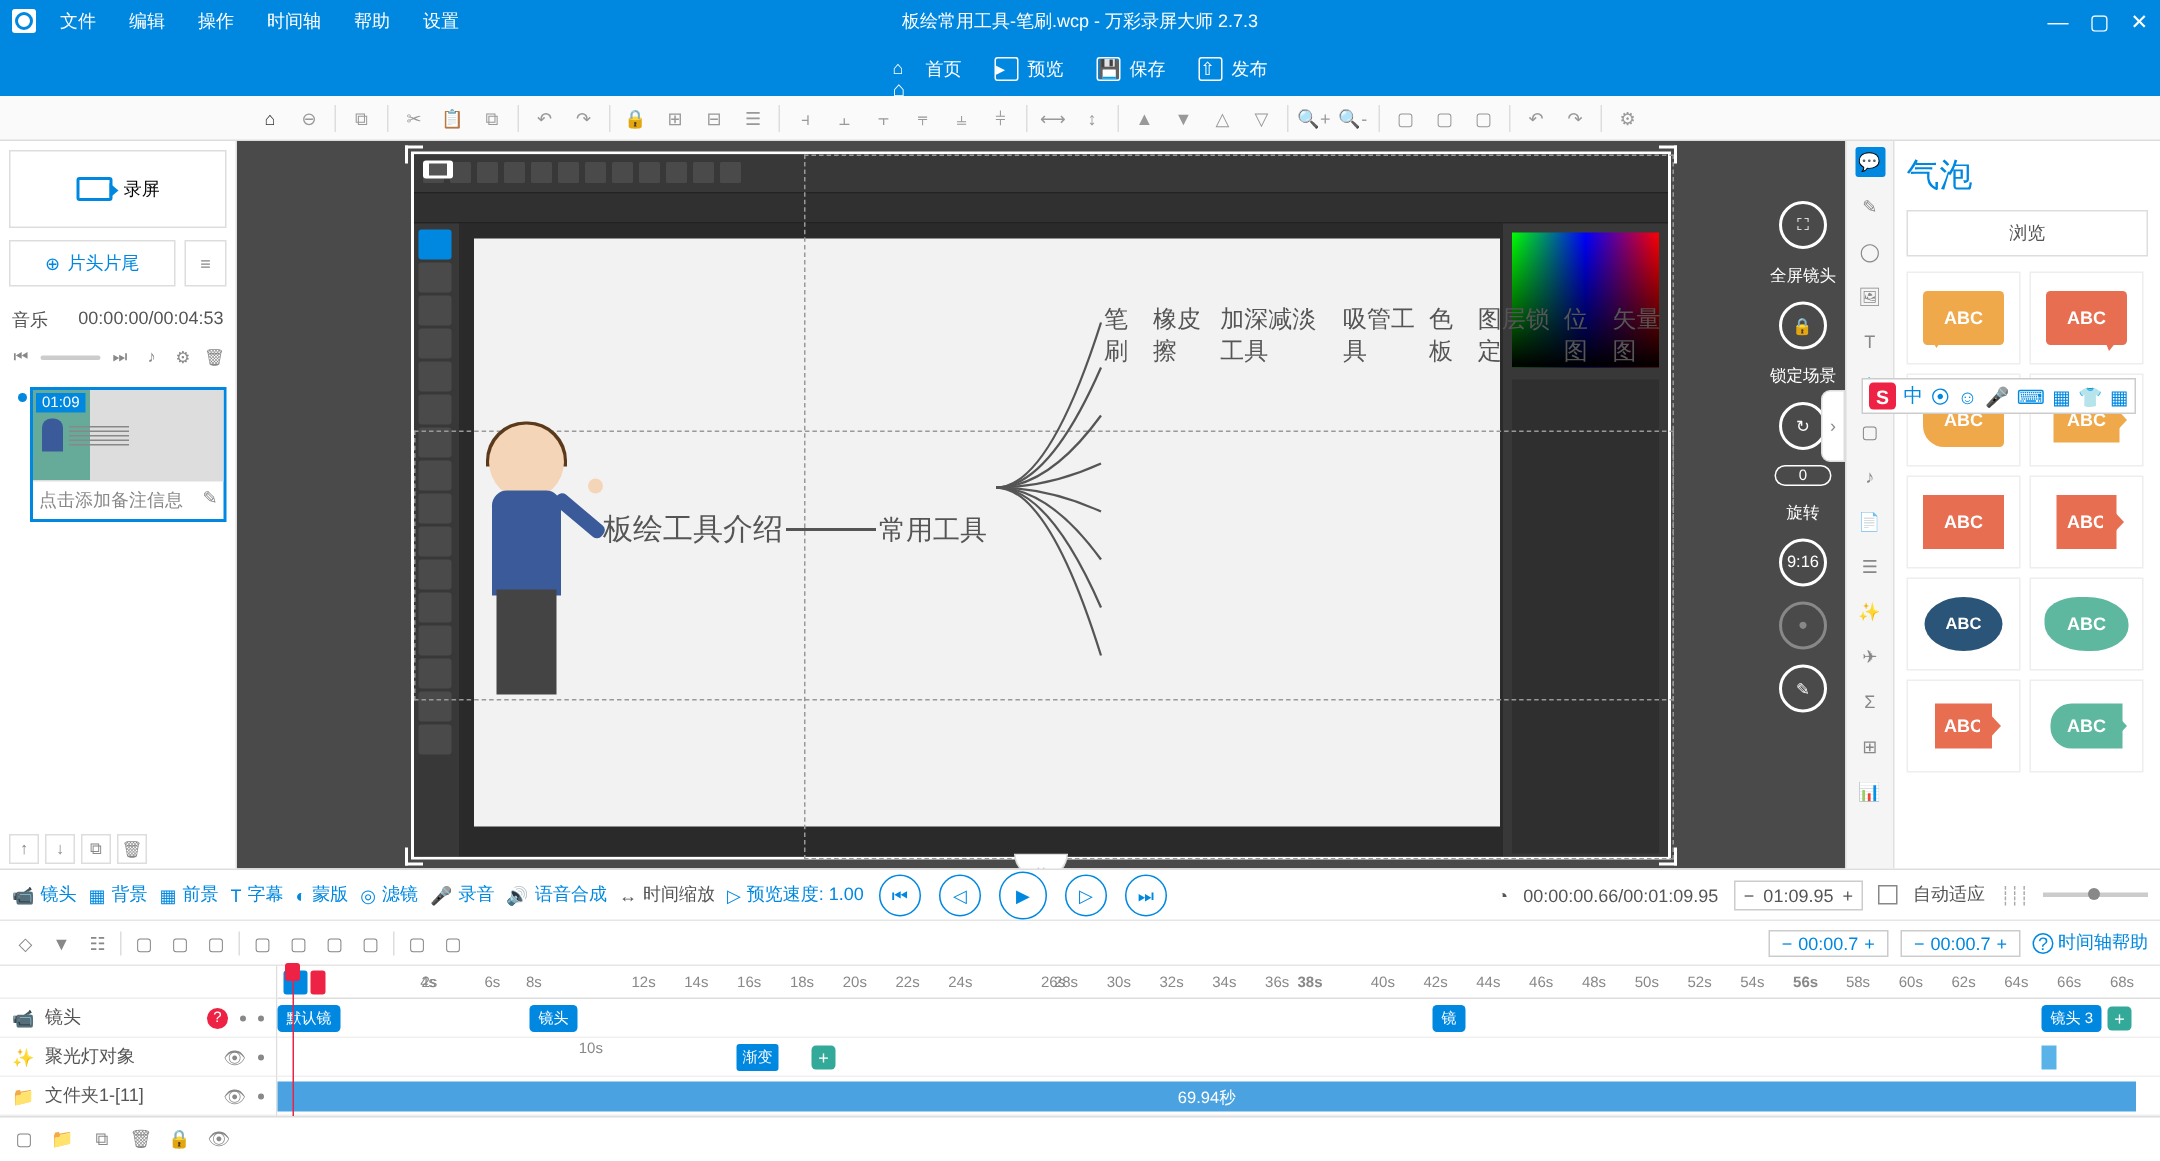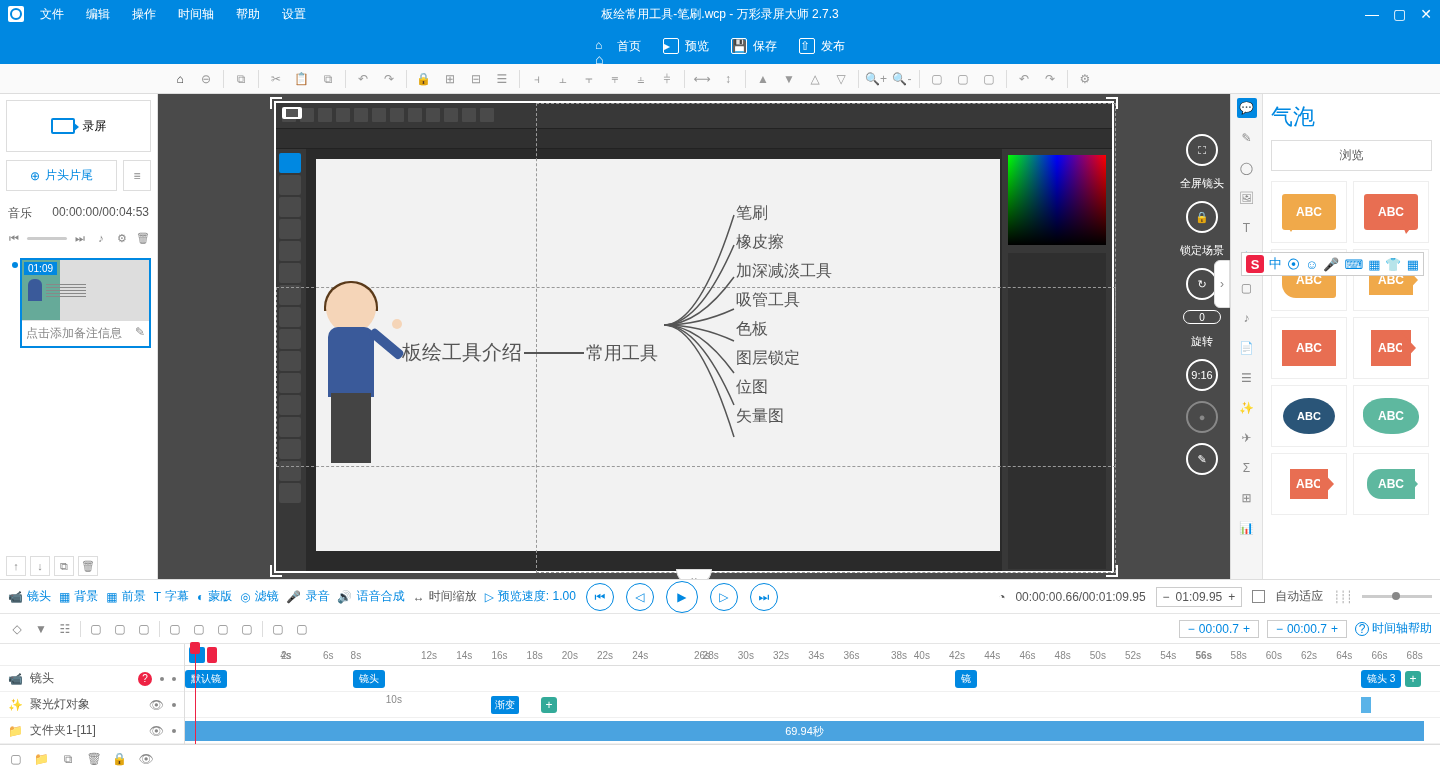--- a/index.html
+++ b/index.html
@@ -88,21 +88,21 @@
 .character { width: 90px; height: 180px; position: relative; margin-top: 40px; }
 .character .head { width: 50px; height: 50px; background: #f5d5b8; border-radius: 50%; position: absolute; left: 20px; top: 0; }
 .character .hair { width: 54px; height: 30px; background: #5a3a1a; border-radius: 26px 26px 0 0; position: absolute; left: 18px; top: -2px; }
 .character .body { width: 46px; height: 70px; background: #3a5a9a; position: absolute; left: 22px; top: 44px; border-radius: 10px 10px 0 0; }
 .character .legs { width: 40px; height: 70px; background: #444; position: absolute; left: 25px; top: 110px; }
 .character .arm { width: 10px; height: 40px; background: #3a5a9a; position: absolute; left: 60px; top: 48px; transform: rotate(-50deg); transform-origin: top; border-radius: 4px; }
 .character .hand { width: 10px; height: 10px; background: #f5d5b8; border-radius: 50%; position: absolute; left: 86px; top: 36px; }
 .mm-title { font-size: 20px; color: #555; margin-left: 6px; }
 .mm-line1 { width: 60px; height: 2px; background: #555; margin: 0 2px; }
 .mm-sub { font-size: 18px; color: #555; }
-.mm-items { position: absolute; left: 460px; top: 100px; display: flex; flex-direction: column; gap: 8px; }
+.mm-items { position: absolute; left: 460px; top: 100px; display: flex; flex-direction: row; gap: 8px; }
 .mm-item { font-size: 16px; color: #555; }
 .mm-curves { position: absolute; left: 388px; top: 102px; width: 70px; height: 240px; }
 .mm-curves svg { overflow: visible; }
 
 
 .float-tools { position: absolute; right: 6px; top: 40px; display: flex; flex-direction: column; gap: 10px; align-items: center; }
 .float-btn { width: 32px; height: 32px; border: 2px solid #fff; border-radius: 50%; display: flex; align-items: center; justify-content: center; color: #fff; font-size: 11px; cursor: pointer; }
 .float-btn.sel { border-color: #888; color: #888; }
 .float-label { color: #fff; font-size: 11px; }
 .float-pill { width: 38px; height: 14px; border: 1px solid #fff; border-radius: 7px; display: flex; align-items: center; justify-content: center; color: #fff; font-size: 10px; }
@@ -647,21 +647,21 @@
           <div class="tick" style="left: 341.6px;">18s</div>
           <div class="tick" style="left: 376.8px;">20s</div>
           <div class="tick" style="left: 412px;">22s</div>
           <div class="tick" style="left: 447.2px;">24s</div>
           <div class="tick" style="left: 470px; margin-left: 39px;">26s</div>
           <div class="tick" style="left: 517.6px;">28s</div>
           <div class="tick" style="left: 552.8px;">30s</div>
           <div class="tick" style="left: 588px;">32s</div>
           <div class="tick" style="left: 623.2px;">34s</div>
           <div class="tick" style="left: 658.4px;">36s</div>
-          <div class="tick" style="left: 706px;">38s</div>
+          <div class="tick" style="left: 680px; font-weight: bold;">38s</div>
           <div class="tick" style="left: 728.8px;">40s</div>
           <div class="tick" style="left: 764px;">42s</div>
           <div class="tick" style="left: 799.2px;">44s</div>
           <div class="tick" style="left: 834.4px;">46s</div>
           <div class="tick" style="left: 869.6px;">48s</div>
           <div class="tick" style="left: 904.8px;">50s</div>
           <div class="tick" style="left: 940px;">52s</div>
           <div class="tick" style="left: 975.2px;">54s</div>
           <div class="tick" style="left: 1010.4px; font-weight: bold;">56s</div>
           <div class="tick" style="left: 1045.6px;">58s</div>

